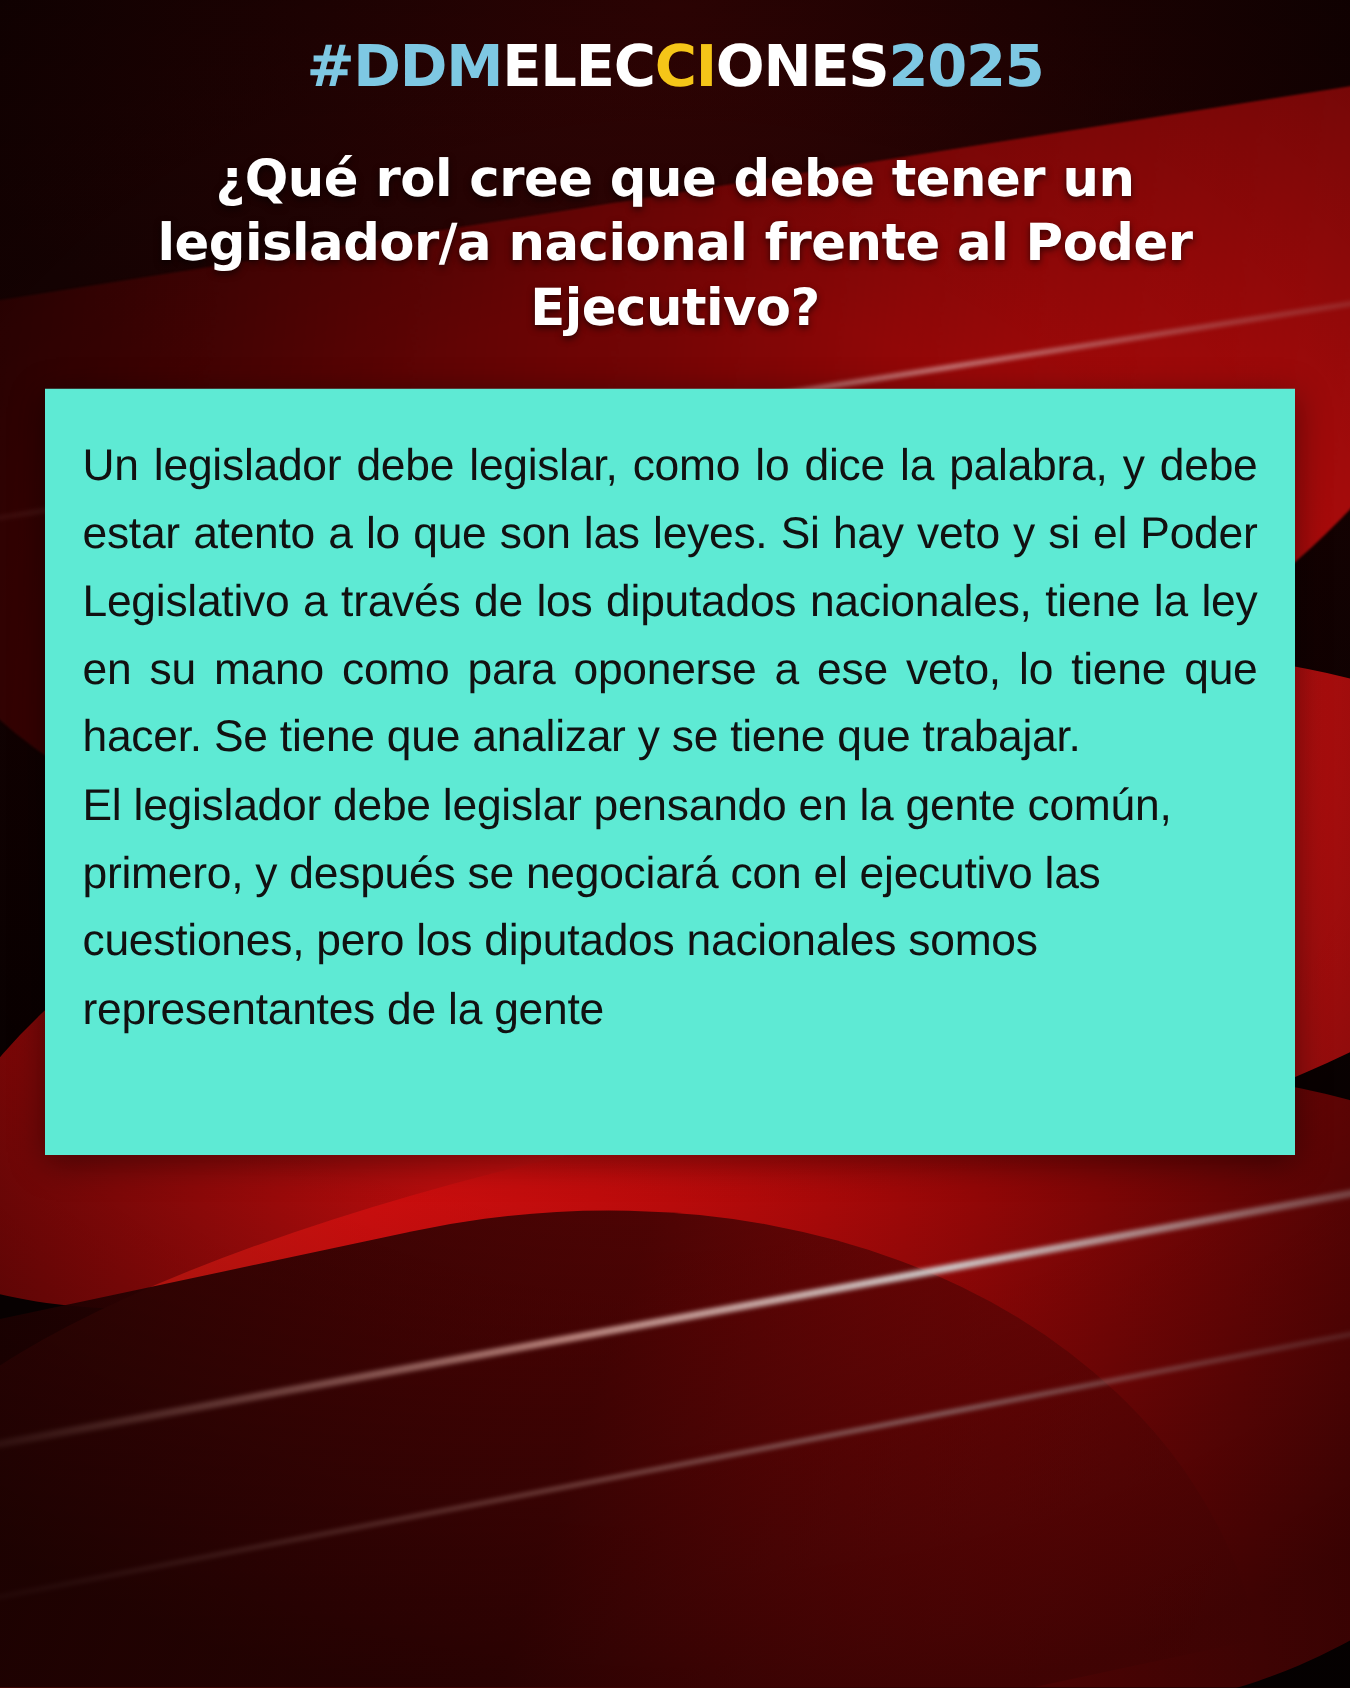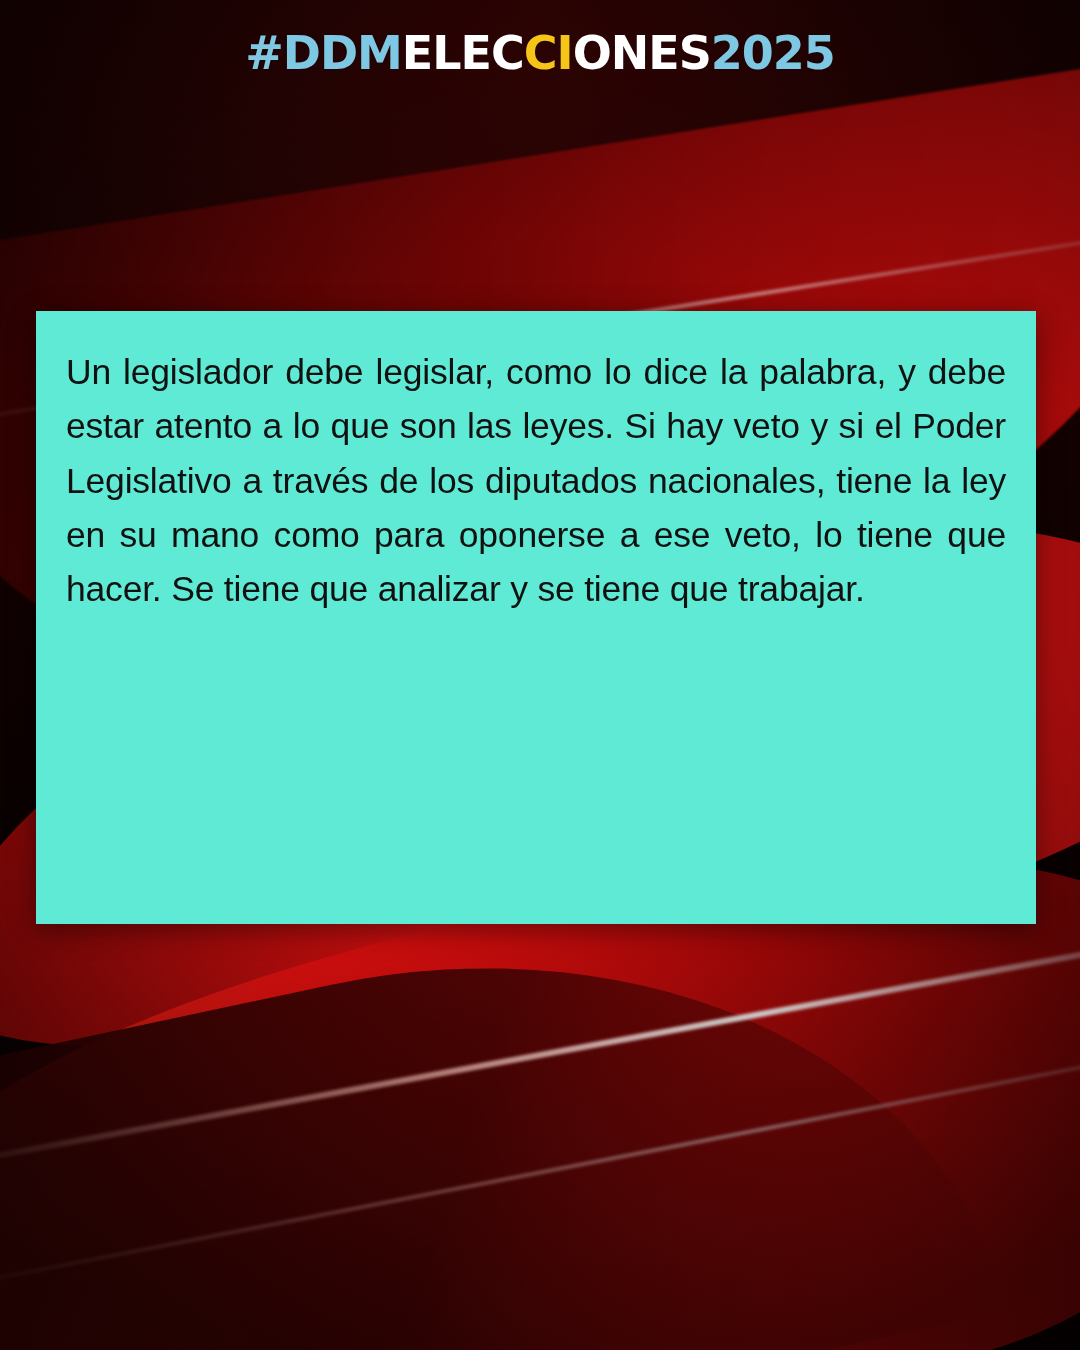--- a/index.html
+++ b/index.html
@@ -174,19 +174,21 @@
   <div class="shine-line shine-1"></div>
   <div class="shine-line shine-2"></div>
   <div class="vignette"></div>
 
   <div class="content">
 
     <div class="hashtag">
       <span style="color:#7ec8e3">#DDM</span><span style="color:#ffffff">ELEC</span><span style="color:#f5c518">CI</span><span style="color:#ffffff">ONES</span><span style="color:#7ec8e3">2025</span>
     </div>
 
+    <div class="headline">¿Qué rol cree que debe tener un legislador/a nacional frente al Poder Ejecutivo?</div>
 
     <div class="quote-card">
       <p class="quote-p">Un legislador debe legislar, como lo dice la palabra, y debe estar atento a lo que son las leyes. Si hay veto y si el Poder Legislativo a través de los diputados nacionales, tiene la ley en su mano como para oponerse a ese veto, lo tiene que hacer. Se tiene que analizar y se tiene que trabajar.</p>
+      <p class="quote-p last">El legislador debe legislar pensando en la gente común, primero, y después se negociará con el ejecutivo las cuestiones, pero los diputados nacionales somos representantes de la gente</p>
     </div>
 
   </div>
 </div>
 
 </body></html>

